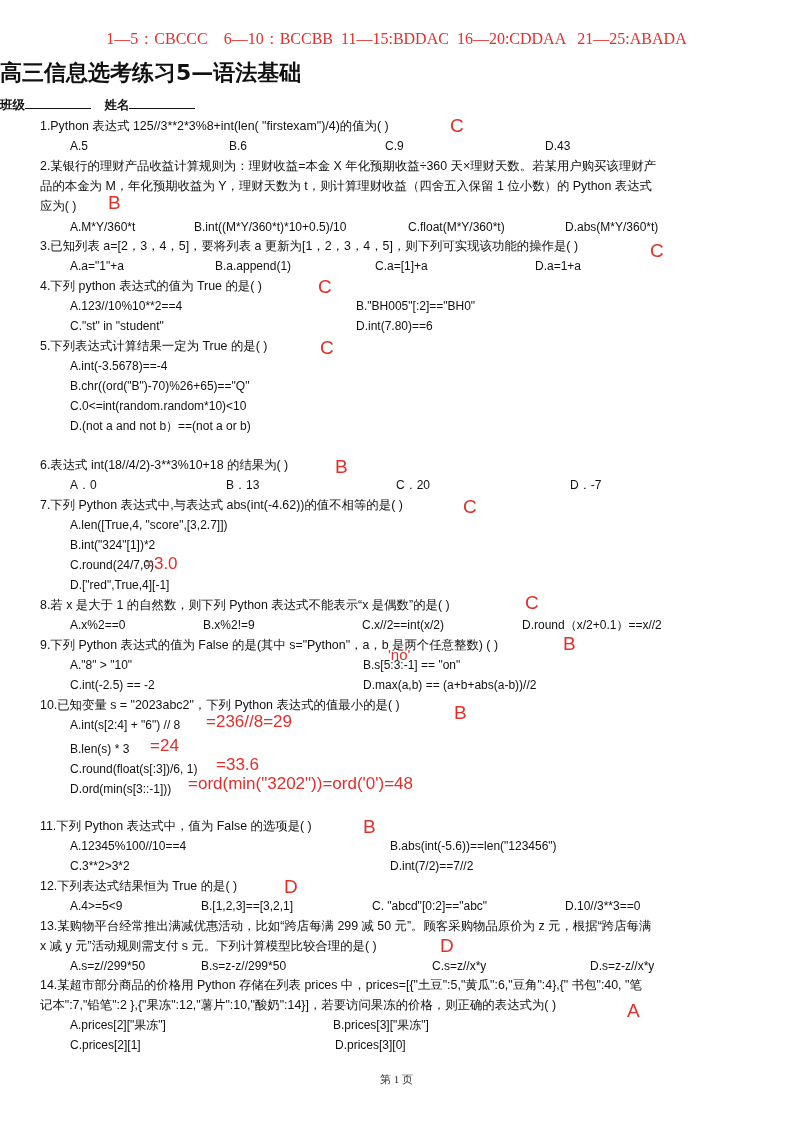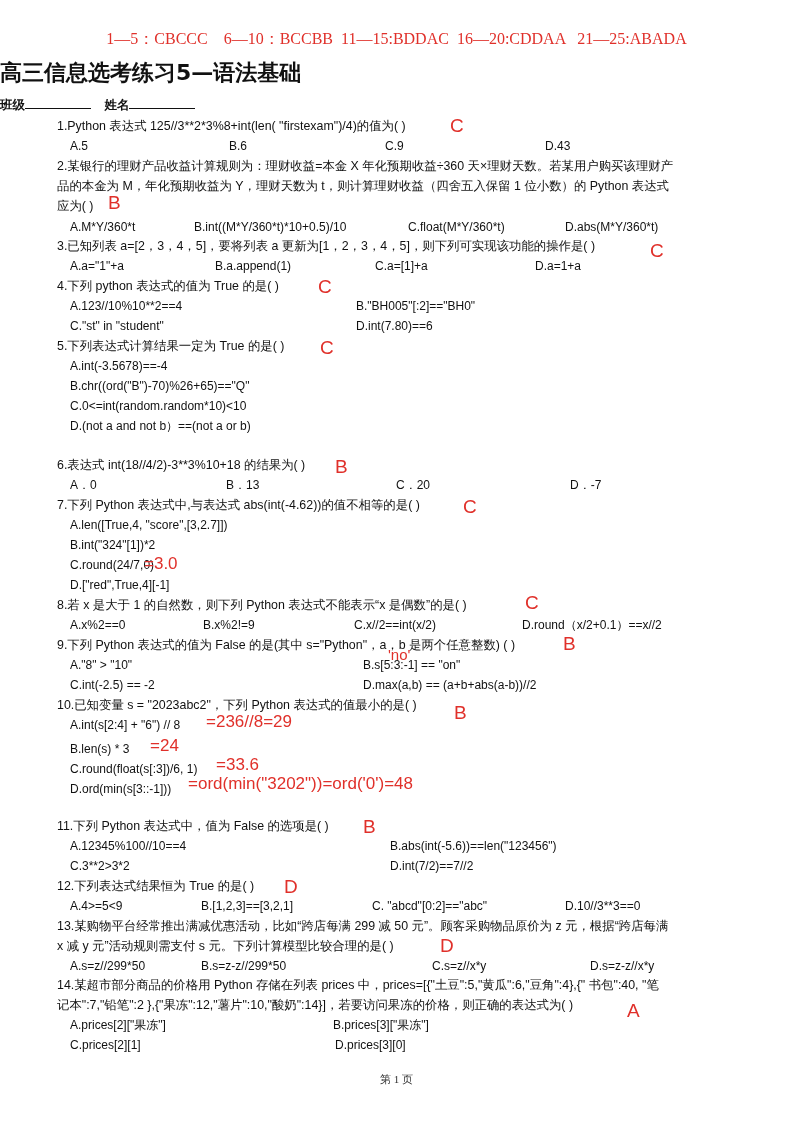--- a/index.html
+++ b/index.html
@@ -7,21 +7,21 @@
          font-family: "Liberation Sans", "DejaVu Sans", sans-serif; color: #111; }
   .answers { position: absolute; top: 29px; left: 0; width: 793px; text-align: center;
              font-family: "Liberation Serif", "DejaVu Serif", serif; font-size: 16px; color: #e0302a;
              white-space: pre; letter-spacing: 0px; }
   .title { position: absolute; top: 58px; left: 0; width: 793px; text-align: left;
            font-family: "DejaVu Sans", sans-serif; font-weight: bold; font-size: 22px; color: #111; }
   .classline { position: absolute; top: 96px; left: 0; width: 793px; text-align: left;
                font-size: 12.5px; font-weight: bold; }
   .classline .blank { display: inline-block; width: 66px; border-bottom: 1px solid #111; height: 12px; vertical-align: baseline; margin-right: 10px; }
   .classline .blank.last { margin-right: 0; }
-  .line { position: absolute; left: 57px; font-size: 12.4px; white-space: nowrap; line-height: 16px; }
+  .line { position: absolute; left: 40px; font-size: 12.4px; white-space: nowrap; line-height: 16px; }
   .opt { position: absolute; font-size: 12px; white-space: nowrap; line-height: 16px; }
   .ans { position: absolute; color: #e0302a; font-family: "Liberation Sans", sans-serif; font-size: 19px; line-height: 20px; }
   .note { position: absolute; color: #e0302a; font-family: "Liberation Sans", sans-serif; font-size: 17px; line-height: 18px; white-space: nowrap; }
   .footer { position: absolute; top: 1072px; left: 0; width: 793px; text-align: center;
             font-family: "Liberation Serif", serif; font-size: 11px; color: #333; }
 </style>
 </head>
 <body>
 
 <div class="answers">1—5：CBCCC    6—10：BCCBB  11—15:BDDAC  16—20:CDDAA   21—25:ABADA</div>
@@ -95,21 +95,21 @@
   <div class="opt" style="top:557px;left:70px">C.round(24/7,0)</div>
   <div class="note" style="top:555px;left:144px">=3.0</div>
   <div class="opt" style="top:577px;left:70px">D.["red",True,4][-1]</div>
 </div>
 
 <div>
   <div class="line" style="top:597px">8.若 x 是大于 1 的自然数，则下列 Python 表达式不能表示“x 是偶数”的是(             )</div>
   <div class="ans" style="top:593px;left:525px">C</div>
   <div class="opt" style="top:617px;left:70px">A.x%2==0</div>
   <div class="opt" style="top:617px;left:203px">B.x%2!=9</div>
-  <div class="opt" style="top:617px;left:354px">C.x//2==int(x/2)</div>
+  <div class="opt" style="top:617px;left:362px">C.x//2==int(x/2)</div>
   <div class="opt" style="top:617px;left:522px">D.round（x/2+0.1）==x//2</div>
 </div>
 
 <div>
   <div class="line" style="top:637px">9.下列  Python  表达式的值为 False 的是(其中 s="Python"，a，b 是两个任意整数) (             )</div>
   <div class="ans" style="top:634px;left:563px">B</div>
   <div class="opt" style="top:657px;left:70px">A."8" &gt; "10"</div>
   <div class="opt" style="top:657px;left:363px">B.s[5:3:-1] == "on"</div>
   <div class="note" style="top:646px;left:388px;font-size:15px">'no'</div>
   <div class="opt" style="top:677px;left:70px">C.int(-2.5) == -2</div>

